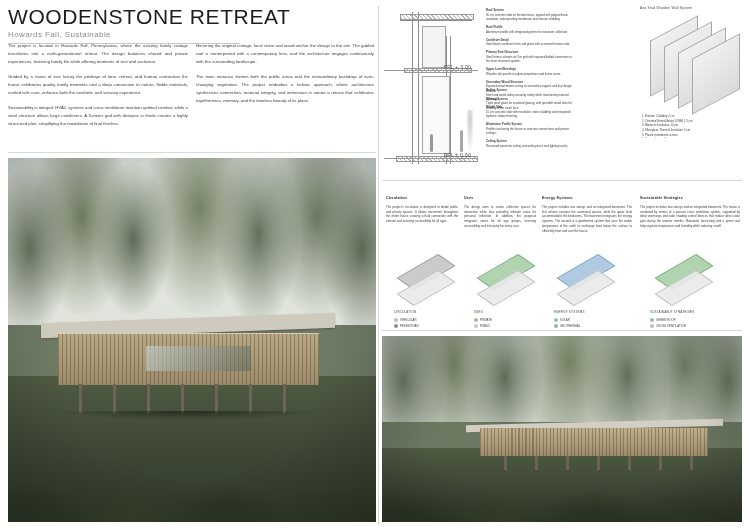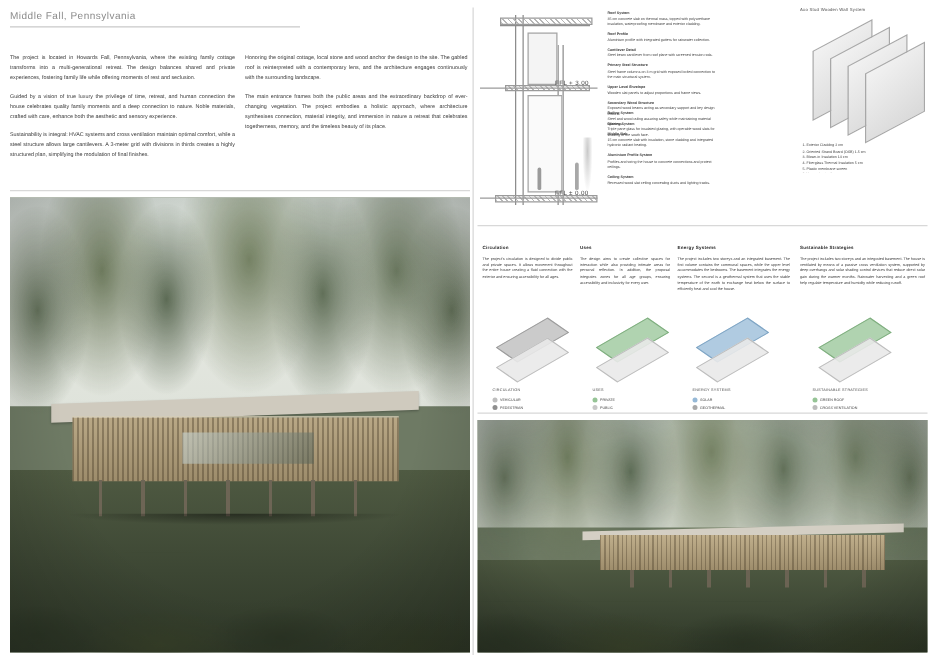--- a/index.html
+++ b/index.html
@@ -287,21 +287,22 @@
     position: absolute; left: 6%; top: 72%; width: 88%; height: 28%;
     background: repeating-linear-gradient(90deg, rgba(0,0,0,0) 0 14px, #6b6353 14px 17px, rgba(0,0,0,0) 17px 31px);
   }
 </style>
 </head>
 <body>
 
 <div class="board">
 
   <div class="title-block">
-    <div class="proj-sub">Middle Fall, Pennsylvania</div>
+    <div class="proj-title">WOODENSTONE RETREAT</div>
+    <div class="proj-sub">Howards Fall, Sustainable</div>
   </div>
 
   <div class="txt-col" id="col-a">
     <p>The project is located in Howards Fall, Pennsylvania, where the existing family cottage transforms into a multi-generational retreat. The design balances shared and private experiences, fostering family life while offering moments of rest and seclusion.</p>
     <p>Guided by a vision of true luxury the privilege of time, retreat, and human connection the house celebrates quality family moments and a deep connection to nature. Noble materials, crafted with care, enhance both the aesthetic and sensory experience.</p>
     <p>Sustainability is integral: HVAC systems and cross ventilation maintain optimal comfort, while a steel structure allows large cantilevers. A 3-meter grid with divisions in thirds creates a highly structured plan, simplifying the modulation of final finishes.</p>
   </div>
   <div class="txt-col" id="col-b">
     <p>Honoring the original cottage, local stone and wood anchor the design to the site. The gabled roof is reinterpreted with a contemporary lens, and the architecture engages continuously with the surrounding landscape.</p>
     <p>The main entrance frames both the public areas and the extraordinary backdrop of ever-changing vegetation. The project embodies a holistic approach, where architecture synthesises connection, material integrity, and immersion in nature a retreat that celebrates togetherness, memory, and the timeless beauty of its place.</p>

